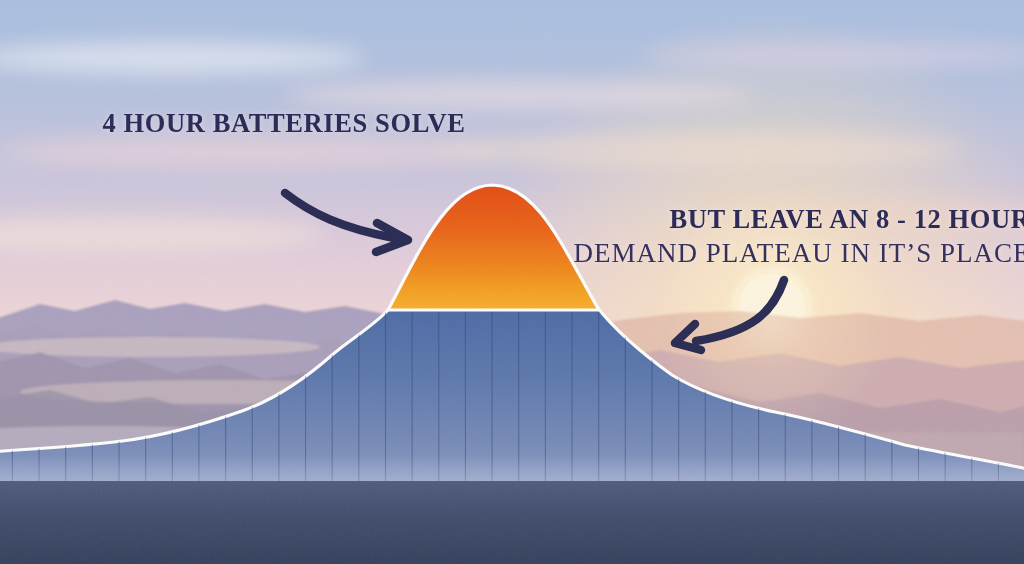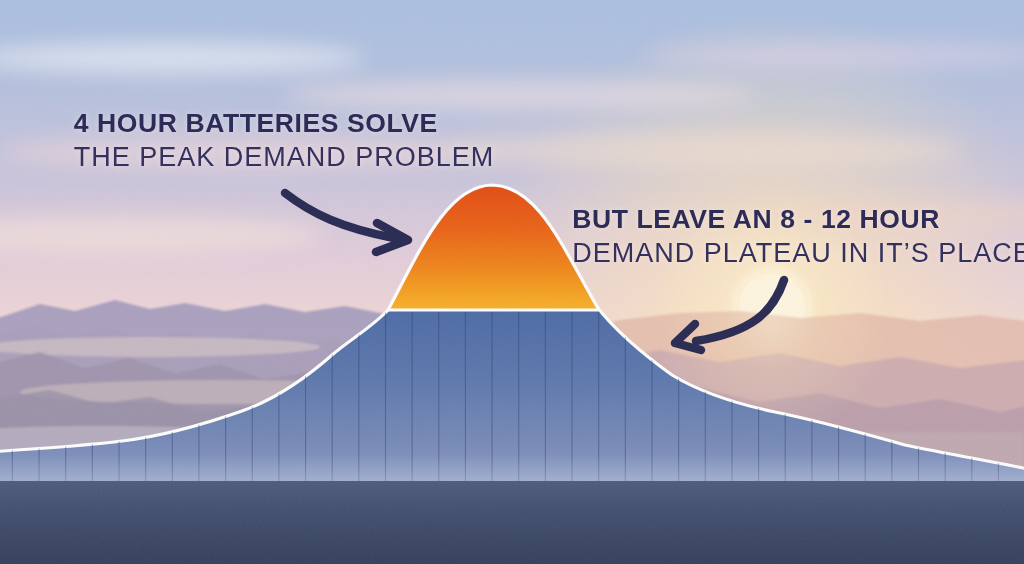--- a/index.html
+++ b/index.html
@@ -3,23 +3,24 @@
 <meta charset="utf-8">
 <style>
   html,body{margin:0;padding:0;background:#1b2233;}
   .stage{
     position:relative;width:1024px;height:564px;overflow:hidden;
     font-family:"Liberation Sans", sans-serif;
   }
   .stage svg.scene{position:absolute;left:0;top:0;display:block;}
   .caption{
     position:absolute;transform:translateX(-50%);
-    text-align:left;color:#312f5d;white-space:nowrap;
+    text-align:right;color:#312f5d;white-space:nowrap;
     text-shadow:0 0 6px rgba(255,246,236,0.45);
     user-select:none;
+    font-family:Liberation Serif, serif;
   }
   .caption .l1{font-weight:700;font-size:26.5px;letter-spacing:.6px;line-height:32px;color:#2d2b58;}
   .caption .l2{font-weight:400;font-size:27px;letter-spacing:1px;line-height:33px;color:#34315f;margin-top:2px;}
   #caption-peak{left:284px;top:107px;}
   #caption-plateau{left:802px;top:203px;}
 </style>
 </head>
 <body>
 
 <div class="stage">
@@ -197,20 +198,19 @@
       </g>
       <g>
         <path d="M 784 280 C 773 312 752 332 696 341"></path>
         <path d="M 695 324 L 675 343 L 701 350"></path>
       </g>
     </g>
   </svg>
 
   <div class="caption" id="caption-peak">
     <div class="l1">4 HOUR BATTERIES SOLVE</div>
-    <div class="l2">THE PEAK DEMAND PROBLEM</div>
   </div>
   <div class="caption" id="caption-plateau">
     <div class="l1">BUT LEAVE AN 8 - 12 HOUR</div>
     <div class="l2">DEMAND PLATEAU IN IT’S PLACE</div>
   </div>
 
 </div>
 
 </body></html>

